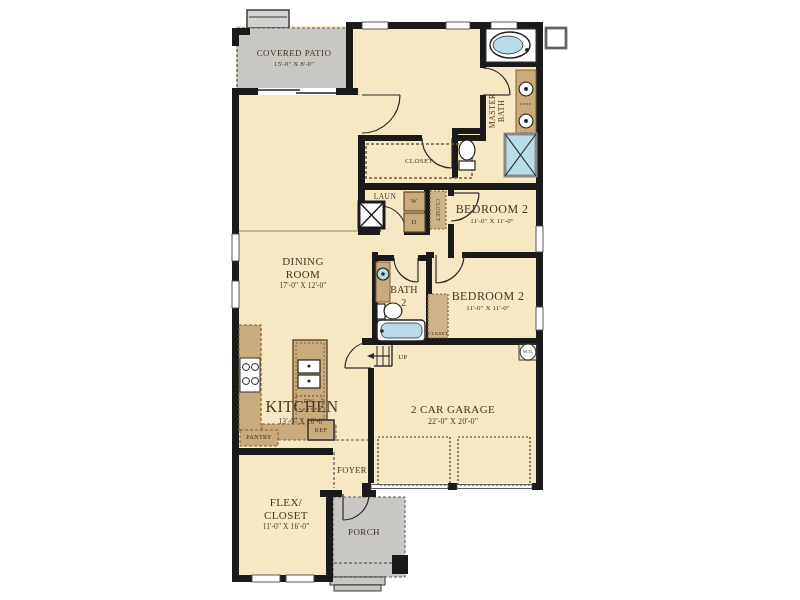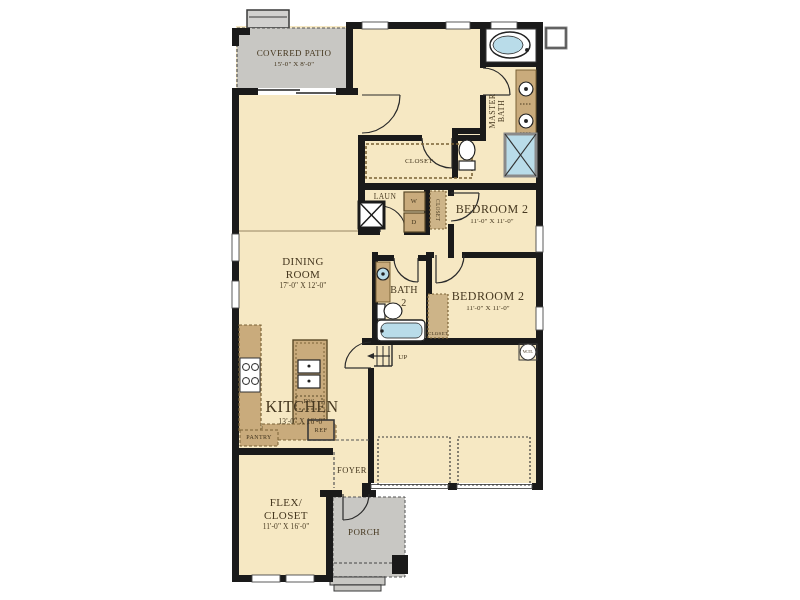--- a/index.html
+++ b/index.html
@@ -283,20 +283,24 @@
 <div class="lbl" style="left:309px;top:402px;font-size:6px;">
   <span>DW</span>
 </div>
 <div class="lbl" style="left:321px;top:430px;font-size:6.5px;">
   <span>REF</span>
 </div>
 <div class="lbl" style="left:259px;top:438px;font-size:6px;">
   <span>PANTRY</span>
 </div>
 
+<div class="lbl" style="left:453px;top:415px;width:140px;">
+  <span class="nm">2 CAR GARAGE</span>
+  <span class="dm" style="font-size:8px;">22'-0" X 20'-0"</span>
+</div>
 
 <div class="lbl" style="left:528px;top:352px;font-size:5px;letter-spacing:0;">
   <span>W.H.</span>
 </div>
 
 <div class="lbl" style="left:352px;top:470px;font-size:8.5px;">
   <span>FOYER</span>
 </div>
 
 <div class="lbl" style="left:286px;top:514px;width:56px;">

